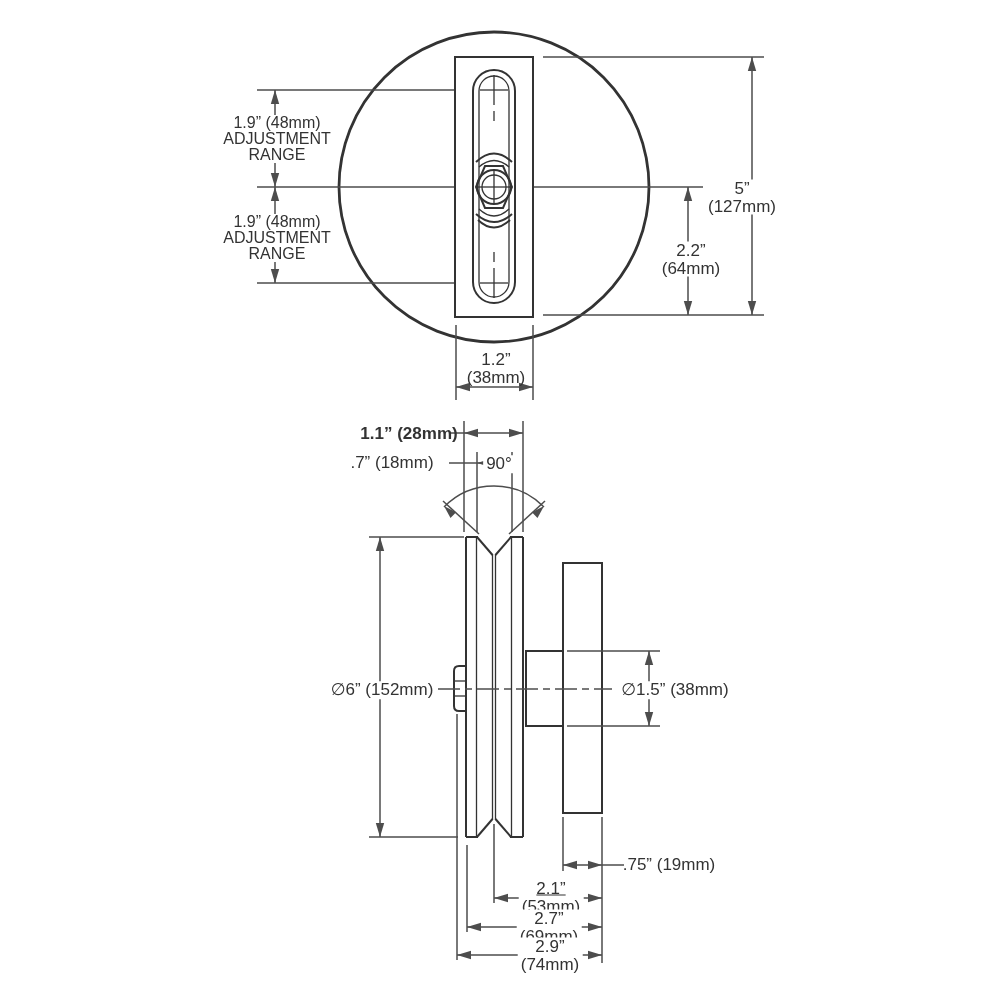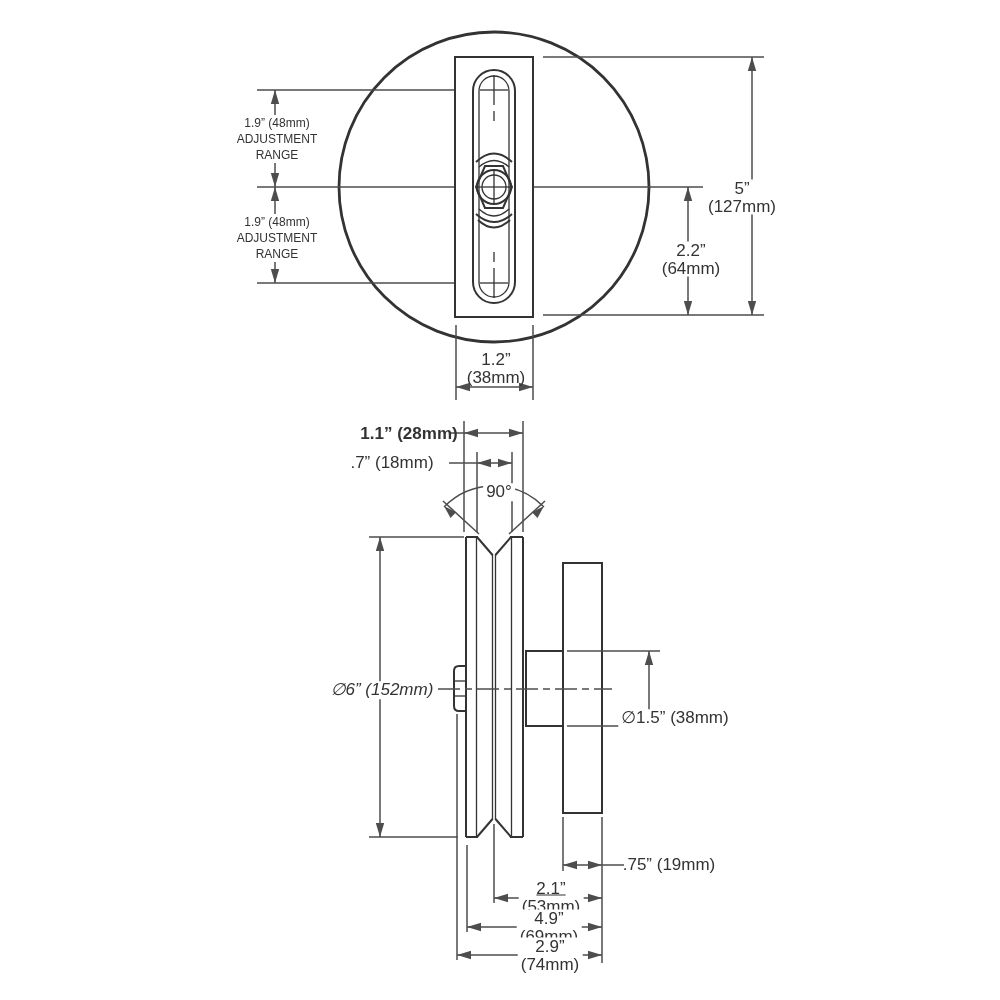--- a/index.html
+++ b/index.html
@@ -17,21 +17,21 @@
   .d { stroke:#4d4d4d; stroke-width:1.5; fill:none; }
   .dashdot { stroke-dasharray:22 5 7 5; }
   .ah { fill:#4d4d4d; stroke:none; }
   
   .lbl {
     position:absolute; transform:translate(-50%,-50%);
     text-align:center; white-space:nowrap;
     color:#333333; font-size:17px; line-height:17.5px;
   }
   .bg { background:#ffffff; padding:0 3px; }
-  .small3 { font-size:12px; line-height:16px; }
+  .small3 { font-size:16px; line-height:16px; }
 </style>
 </head>
 <body>
 
 <div class="stage">
 
   <svg width="1000" height="1000" viewBox="0 0 1000 1000">
     <defs>
       <marker id="as" markerUnits="userSpaceOnUse" markerWidth="20" markerHeight="12" refX="1" refY="6" orient="auto">
         <path d="M1,6 L15,1.8 L15,10.2 Z" fill="#4d4d4d"></path>
@@ -189,43 +189,43 @@
   </div>
 
   <div class="lbl" style="left:409px; top:434px;font-weight:bold;">
     <div>1.1” (28mm)</div>
   </div>
 
   <div class="lbl" style="left:392px; top:463px;">
     <div>.7” (18mm)</div>
   </div>
 
-  <div class="lbl bg" style="left:499px; top:492px;">
+  <div class="lbl bg" style="left:499px; top:464px;">
     <div>90°</div>
   </div>
 
-  <div class="lbl bg" style="left:382px; top:690px;font-style:italic;">
+  <div class="lbl bg" style="left:382px; top:690px;">
     <div>∅6” (152mm)</div>
   </div>
 
-  <div class="lbl bg" style="left:675px; top:690px;margin-top:28px;">
+  <div class="lbl bg" style="left:675px; top:690px;">
     <div>∅1.5” (38mm)</div>
   </div>
 
   <div class="lbl" style="left:669px; top:865px;text-align:right;">
     <div>.75” (19mm)</div>
   </div>
 
   <div class="lbl bg" style="left:551px; top:897px;text-decoration:underline;">
     <div>2.1”</div>
     <div>(53mm)</div>
   </div>
 
   <div class="lbl bg" style="left:549px; top:927px;">
-    <div>4.9”</div>
+    <div>2.7”</div>
     <div>(69mm)</div>
   </div>
 
   <div class="lbl bg" style="left:550px; top:955px;">
     <div>2.9”</div>
     <div>(74mm)</div>
   </div>
 
 </div>
 

